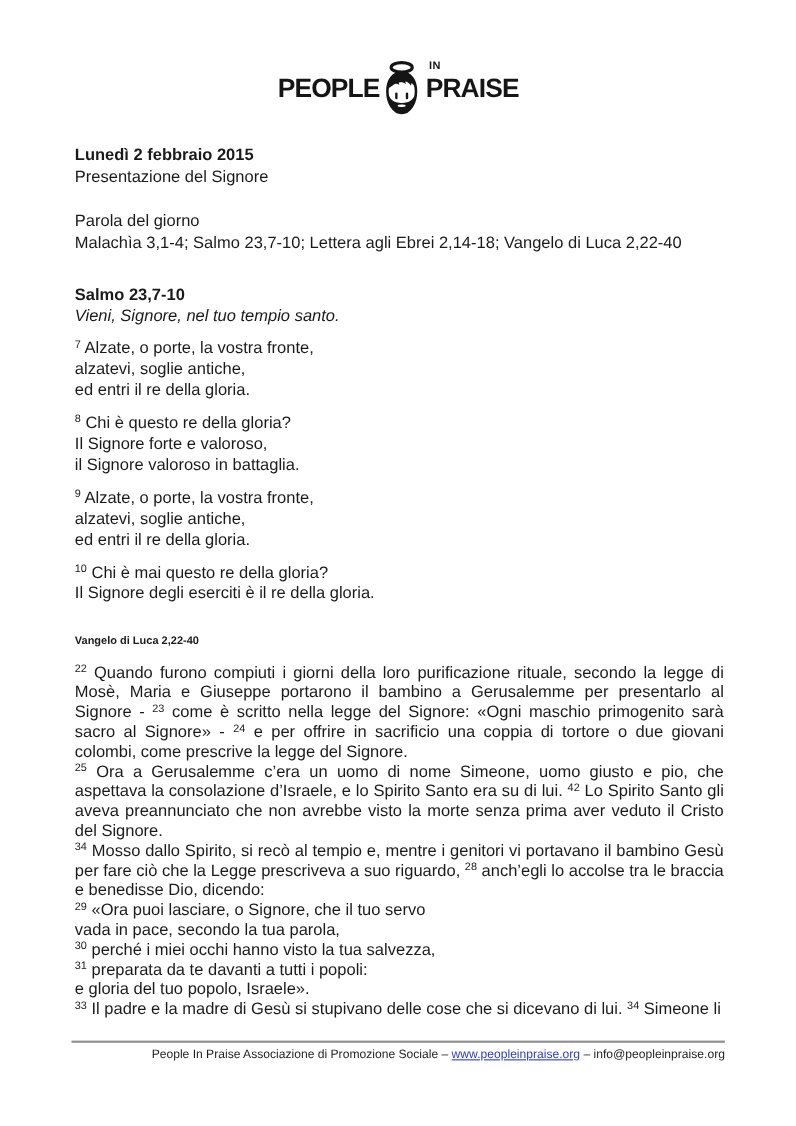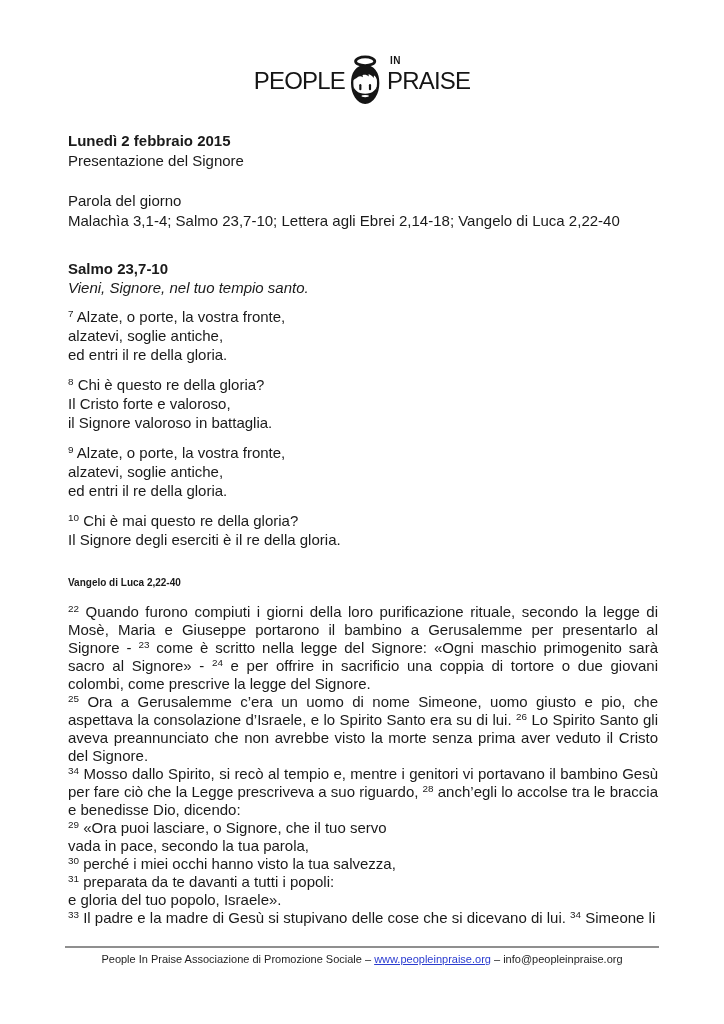--- a/index.html
+++ b/index.html
@@ -18,21 +18,21 @@
   .logo {
     margin-top: 53px;
     height: 54px;
     display: flex;
     justify-content: center;
     align-items: flex-start;
     position: relative;
   }
   .logo-word {
     font-size: 24px;
-    font-weight: normal;
+    font-weight: bold;
     letter-spacing: -0.8px;
     line-height: 1;
     margin-top: 16px;
     color: #151515;
   }
   .face-wrap { position: relative; width: 40px; height: 54px; margin: 0 1px; }
   .face-wrap svg { display: block; }
   .in-badge {
     position: absolute;
     top: 2px;
@@ -132,48 +132,48 @@
       <div class="p-title">Salmo 23,7-10</div>
       <div class="p-antiphon">Vieni, Signore, nel tuo tempio santo.</div>
       <div class="stanzas">
           <div class="stanza">
             <div class="psalm-line"><sup class="vs">7</sup> Alzate, o porte, la vostra fronte,</div>
             <div class="psalm-line">alzatevi, soglie antiche,</div>
             <div class="psalm-line">ed entri il re della gloria.</div>
           </div>
           <div class="stanza">
             <div class="psalm-line"><sup class="vs">8</sup> Chi è questo re della gloria?</div>
-            <div class="psalm-line">Il Cristo forte e valoroso,</div>
+            <div class="psalm-line">Il Signore forte e valoroso,</div>
             <div class="psalm-line">il Signore valoroso in battaglia.</div>
           </div>
           <div class="stanza">
             <div class="psalm-line"><sup class="vs">9</sup> Alzate, o porte, la vostra fronte,</div>
             <div class="psalm-line">alzatevi, soglie antiche,</div>
             <div class="psalm-line">ed entri il re della gloria.</div>
           </div>
           <div class="stanza">
             <div class="psalm-line"><sup class="vs">10</sup> Chi è mai questo re della gloria?</div>
             <div class="psalm-line">Il Signore degli eserciti è il re della gloria.</div>
           </div>
         </div>
     </div>
 
     <div class="gospel">
       <div class="g-title">Vangelo di Luca 2,22-40</div>
       <div class="g-body">
           <div class="g-para"><sup class="vs">22</sup> Quando furono compiuti i giorni della loro purificazione rituale, secondo la legge di Mosè, Maria e Giuseppe portarono il bambino a Gerusalemme per presentarlo al Signore - <sup class="vs">23</sup> come è scritto nella legge del Signore: «Ogni maschio primogenito sarà sacro al Signore» - <sup class="vs">24</sup> e per offrire in sacrificio una coppia di tortore o due giovani colombi, come prescrive la legge del Signore.</div>
-          <div class="g-para"><sup class="vs">25</sup> Ora a Gerusalemme c’era un uomo di nome Simeone, uomo giusto e pio, che aspettava la consolazione d’Israele, e lo Spirito Santo era su di lui. <sup class="vs">26</sup> Lo Spirito Santo gli aveva preannunciato che non avrebbe visto la morte senza prima aver veduto il Cristo del Signore.</div>
+          <div class="g-para"><sup class="vs">25</sup> Ora a Gerusalemme c’era un uomo di nome Simeone, uomo giusto e pio, che aspettava la consolazione d’Israele, e lo Spirito Santo era su di lui. <sup class="vs">42</sup> Lo Spirito Santo gli aveva preannunciato che non avrebbe visto la morte senza prima aver veduto il Cristo del Signore.</div>
           <div class="g-para"><sup class="vs">34</sup> Mosso dallo Spirito, si recò al tempio e, mentre i genitori vi portavano il bambino Gesù per fare ciò che la Legge prescriveva a suo riguardo, <sup class="vs">28</sup> anch’egli lo accolse tra le braccia e benedisse Dio, dicendo:</div>
           <div class="g-line"><sup class="vs">29</sup> «Ora puoi lasciare, o Signore, che il tuo servo</div>
           <div class="g-line">vada in pace, secondo la tua parola,</div>
           <div class="g-line"><sup class="vs">30</sup> perché i miei occhi hanno visto la tua salvezza,</div>
           <div class="g-line"><sup class="vs">31</sup> preparata da te davanti a tutti i popoli:</div>
           <div class="g-line">e gloria del tuo popolo, Israele».</div>
           <div class="g-para"><sup class="vs">33</sup> Il padre e la madre di Gesù si stupivano delle cose che si dicevano di lui. <sup class="vs">34</sup> Simeone li</div>
         </div>
     </div>
   </div>
 
-  <div class="footer" style="border-top-color: rgb(143, 143, 143);">
+  <div class="footer" style="border-top-color: rgb(143, 143, 143); text-align: right;">
     <span>People In Praise Associazione di Promozione Sociale – </span><a href="#" style="color: rgb(43, 60, 208);">www.peopleinpraise.org</a><span> – info@peopleinpraise.org</span>
   </div>
 
 </div>
 
 </body></html>

